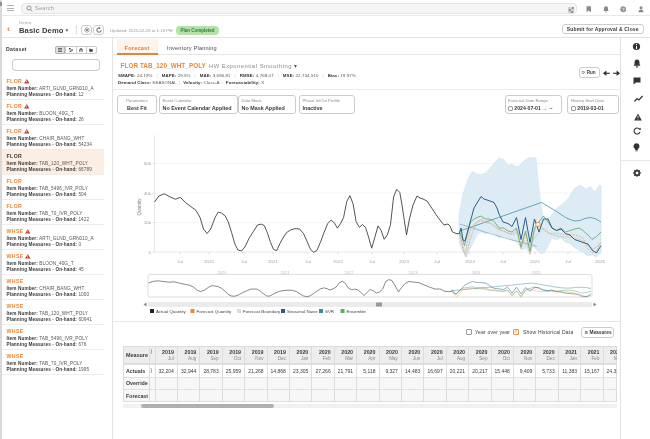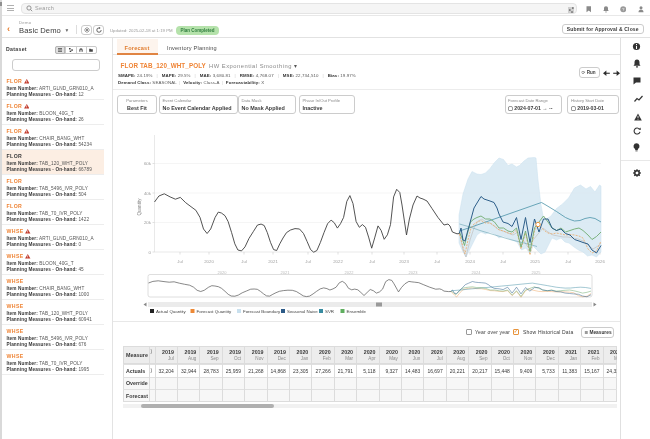--- a/index.html
+++ b/index.html
@@ -44,21 +44,21 @@
     <text x="3.25" y="5" text-anchor="middle" font-size="4.4" fill="#fff" font-family="Liberation Sans">?</text>
   </svg>
 <svg class="a" style="left:637.5px;top:6px;" width="6" height="6.5" viewBox="0 0 6 6.5">
     <circle cx="3" cy="1.8" r="1.5" fill="#8a8a8a"></circle>
     <path d="M0.5 6.2 c0,-1.8 1.1,-2.6 2.5,-2.6 c1.4,0 2.5,0.8 2.5,2.6 z" fill="#8a8a8a"></path>
   </svg>
 
 <div class="a" style="left:2px;top:16px;width:648px;height:22px;background:#fff;border-bottom:1px solid #e2e2e2;"></div>
 <div class="a" style="left:7px;top:25px;width:7px;height:9px;color:#e87c2b;font-size:9px;font-weight:bold;line-height:9px;">‹</div>
 <div class="a" style="left:19px;top:19.5px;font-size:4.2px;color:#999;letter-spacing:0.3px;">Demo</div>
-<div class="a" style="left:19px;top:25.5px;font-size:7.6px;font-weight:normal;color:#3a3a3a;letter-spacing:0.1px;">Basic Demo</div>
+<div class="a" style="left:19px;top:25.5px;font-size:7.6px;font-weight:bold;color:#3a3a3a;letter-spacing:0.1px;">Basic Demo</div>
 <div class="a" style="left:65.5px;top:27px;font-size:5.5px;color:#666;">▾</div>
 <div class="a" style="left:76px;top:25px;width:1px;height:9px;background:#ddd;"></div>
 <div class="a b" style="left:81px;top:25px;width:11px;height:10px;"></div>
 <svg class="a" style="left:83.5px;top:27px;" width="6" height="6" viewBox="0 0 8 8">
     <circle cx="4" cy="4" r="1.2" fill="none" stroke="#444" stroke-width="1"></circle>
     <g stroke="#444" stroke-width="1">
       <line x1="4" y1="0.3" x2="4" y2="1.6"></line>
       <line x1="4" y1="6.4" x2="4" y2="7.7"></line>
       <line x1="0.3" y1="4" x2="1.6" y2="4"></line>
       <line x1="6.4" y1="4" x2="7.7" y2="4"></line>

